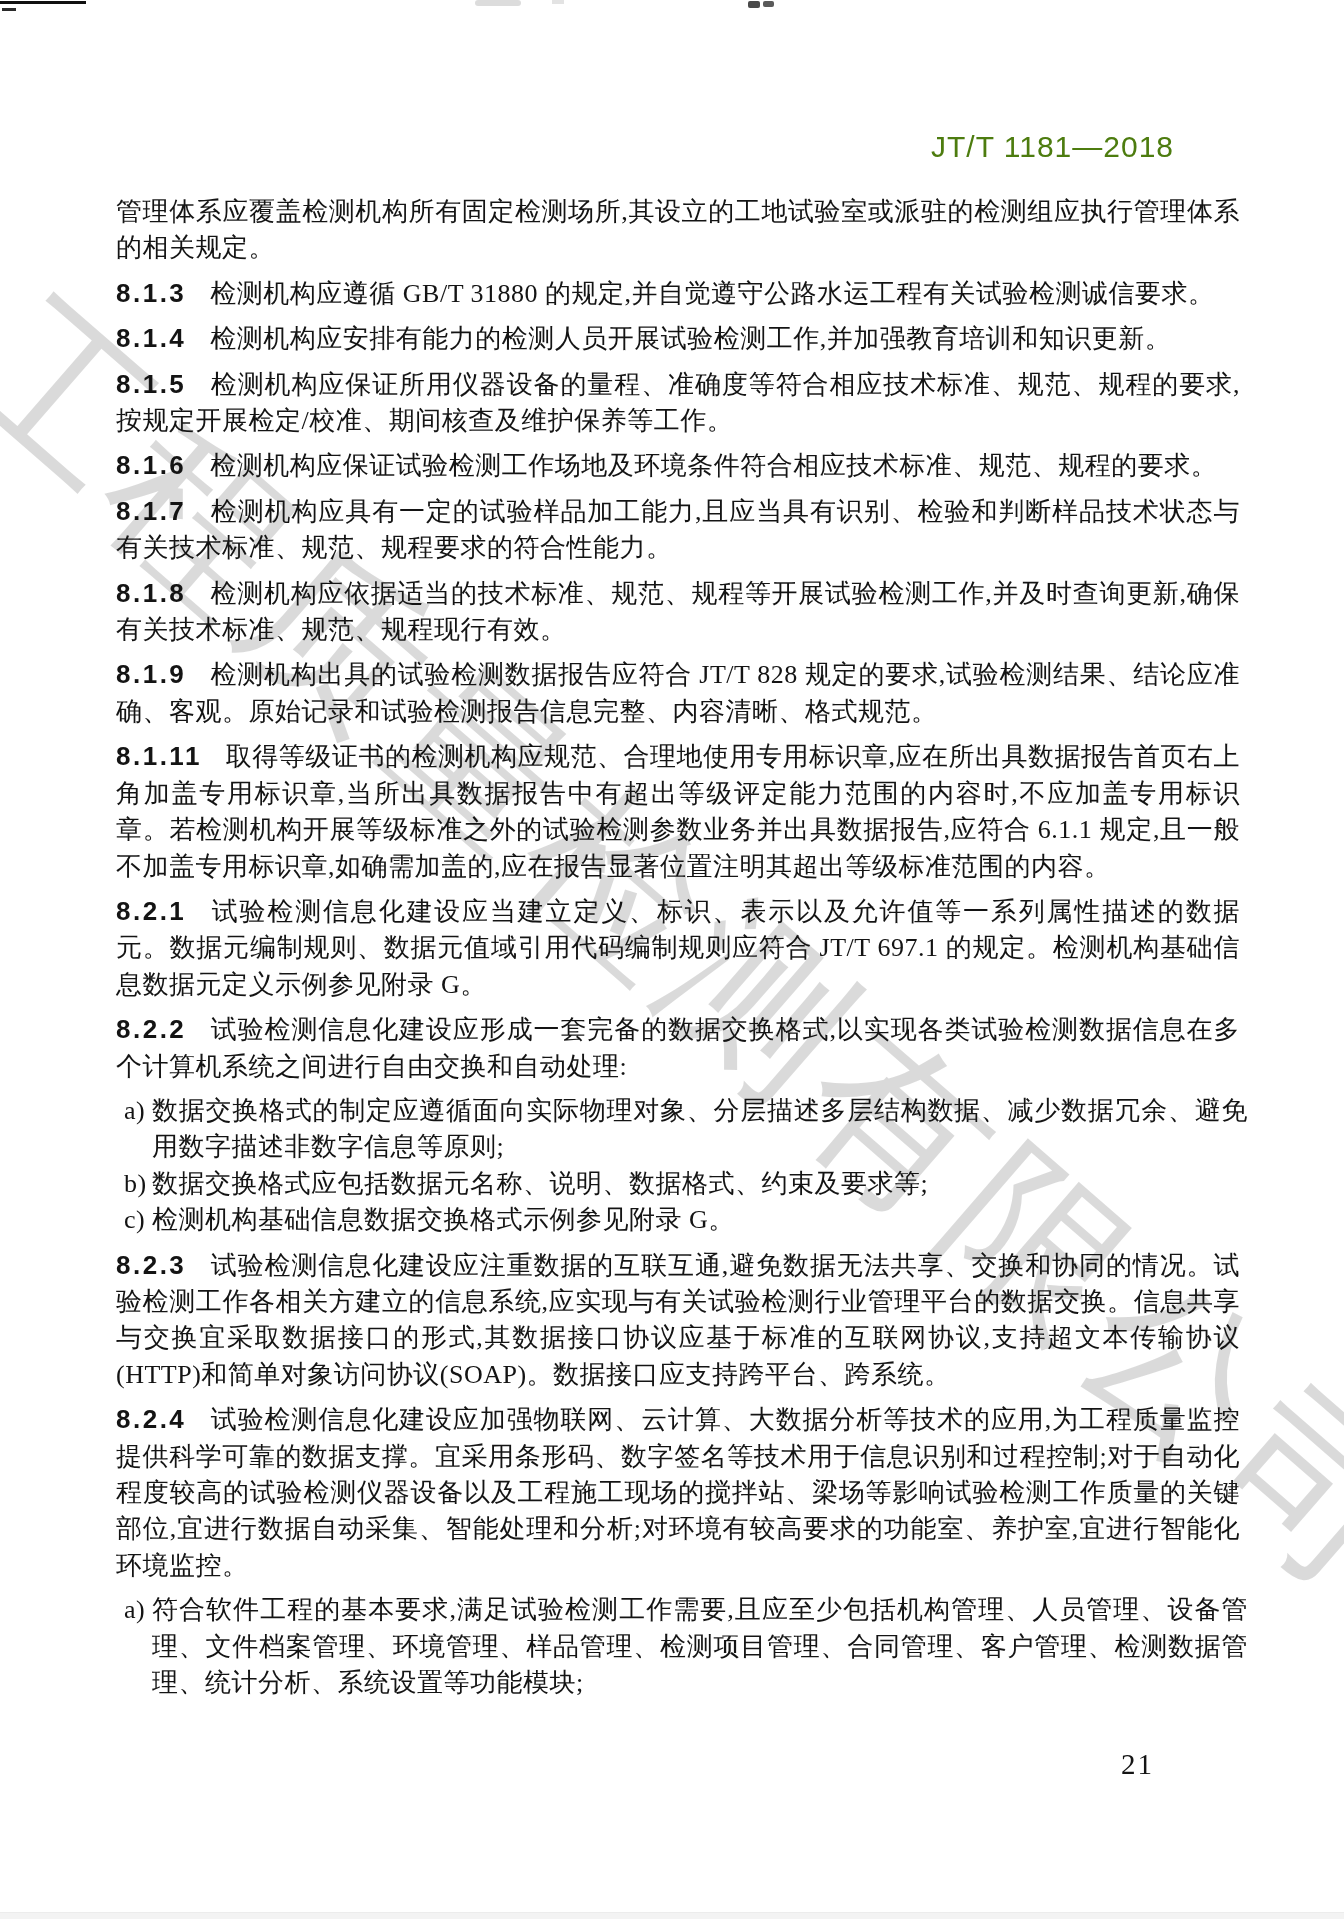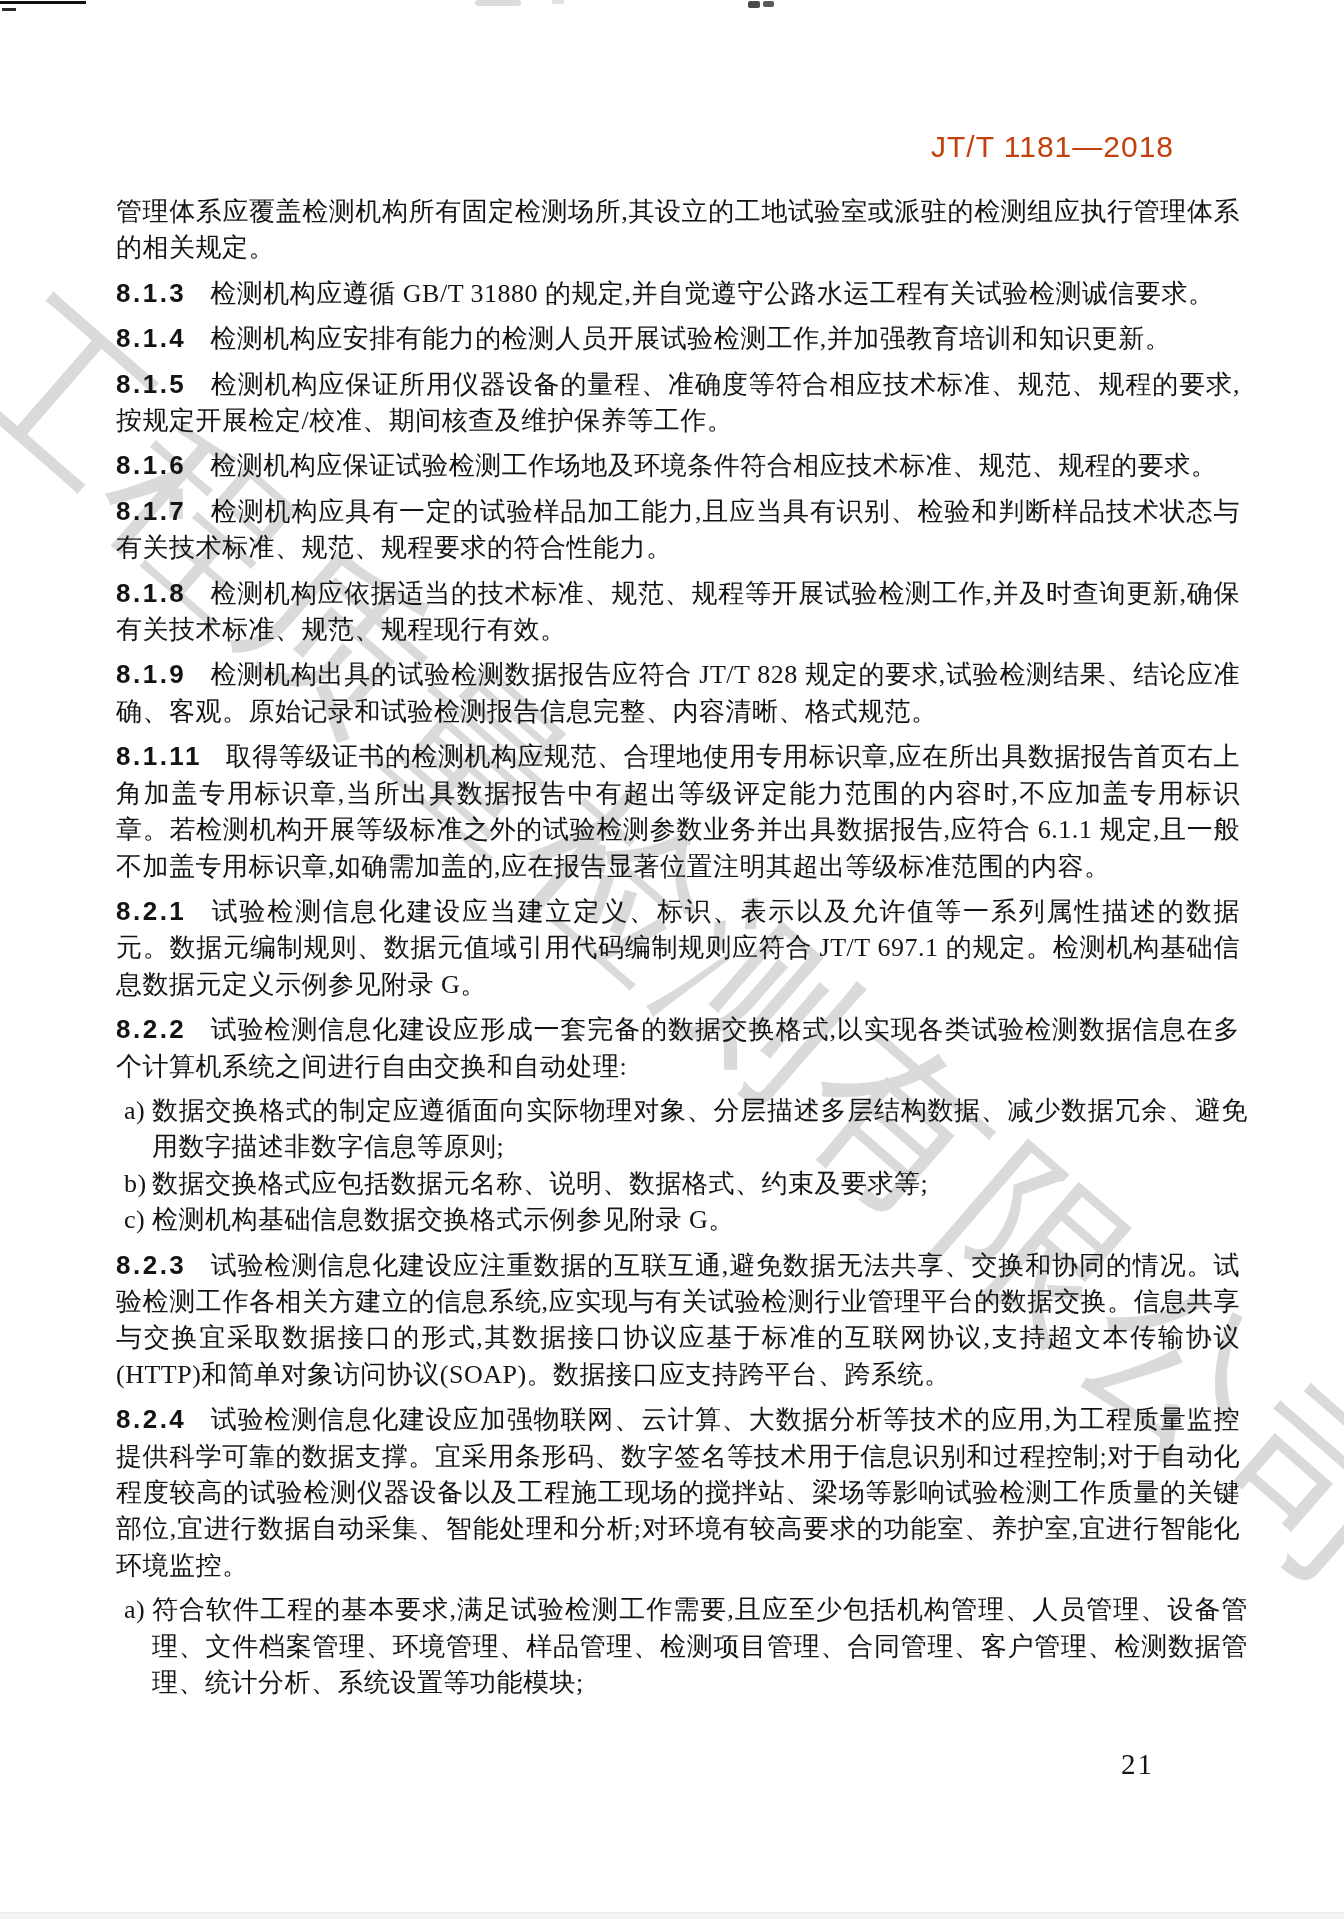--- a/index.html
+++ b/index.html
@@ -8,21 +8,21 @@
     width:1344px;height:1919px;
     background:#ffffff;
     overflow:hidden;
     font-family:"Liberation Serif","DejaVu Serif",serif;
     color:#141414;
   }
   
   .header-right{
     position:absolute;top:130px;right:170px;
     font-family:"Liberation Sans","DejaVu Sans",sans-serif;
-    font-size:30px;letter-spacing:1px;color:#c2410c;
+    font-size:30px;letter-spacing:1px;color:#4d7c0f;
   }
   
   .watermark{
     position:absolute;left:70px;top:250px;
     font-size:175px;letter-spacing:10px;white-space:nowrap;
     font-family:"Liberation Serif","DejaVu Serif",serif;
     color:#000;opacity:0.14;
     transform:rotate(41deg);transform-origin:0 0;
     pointer-events:none;
   }

